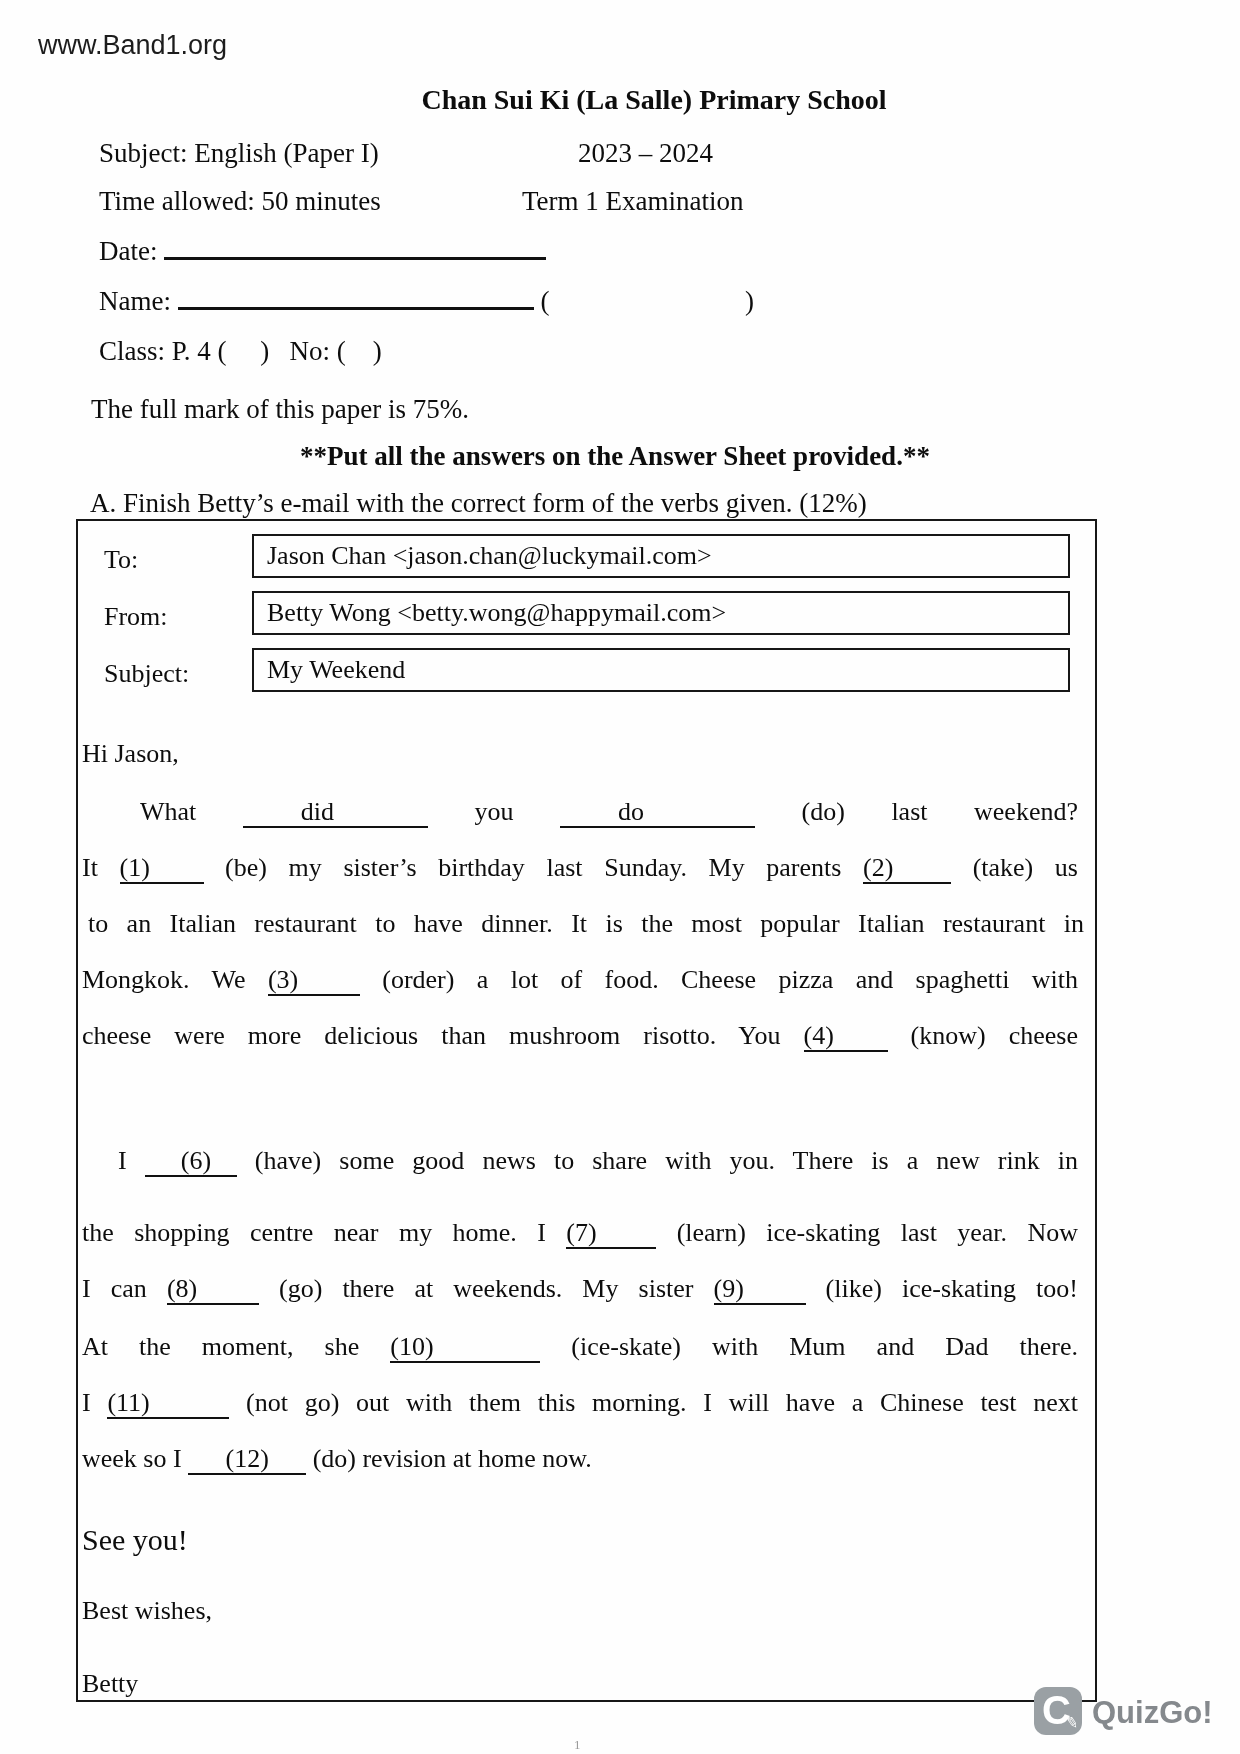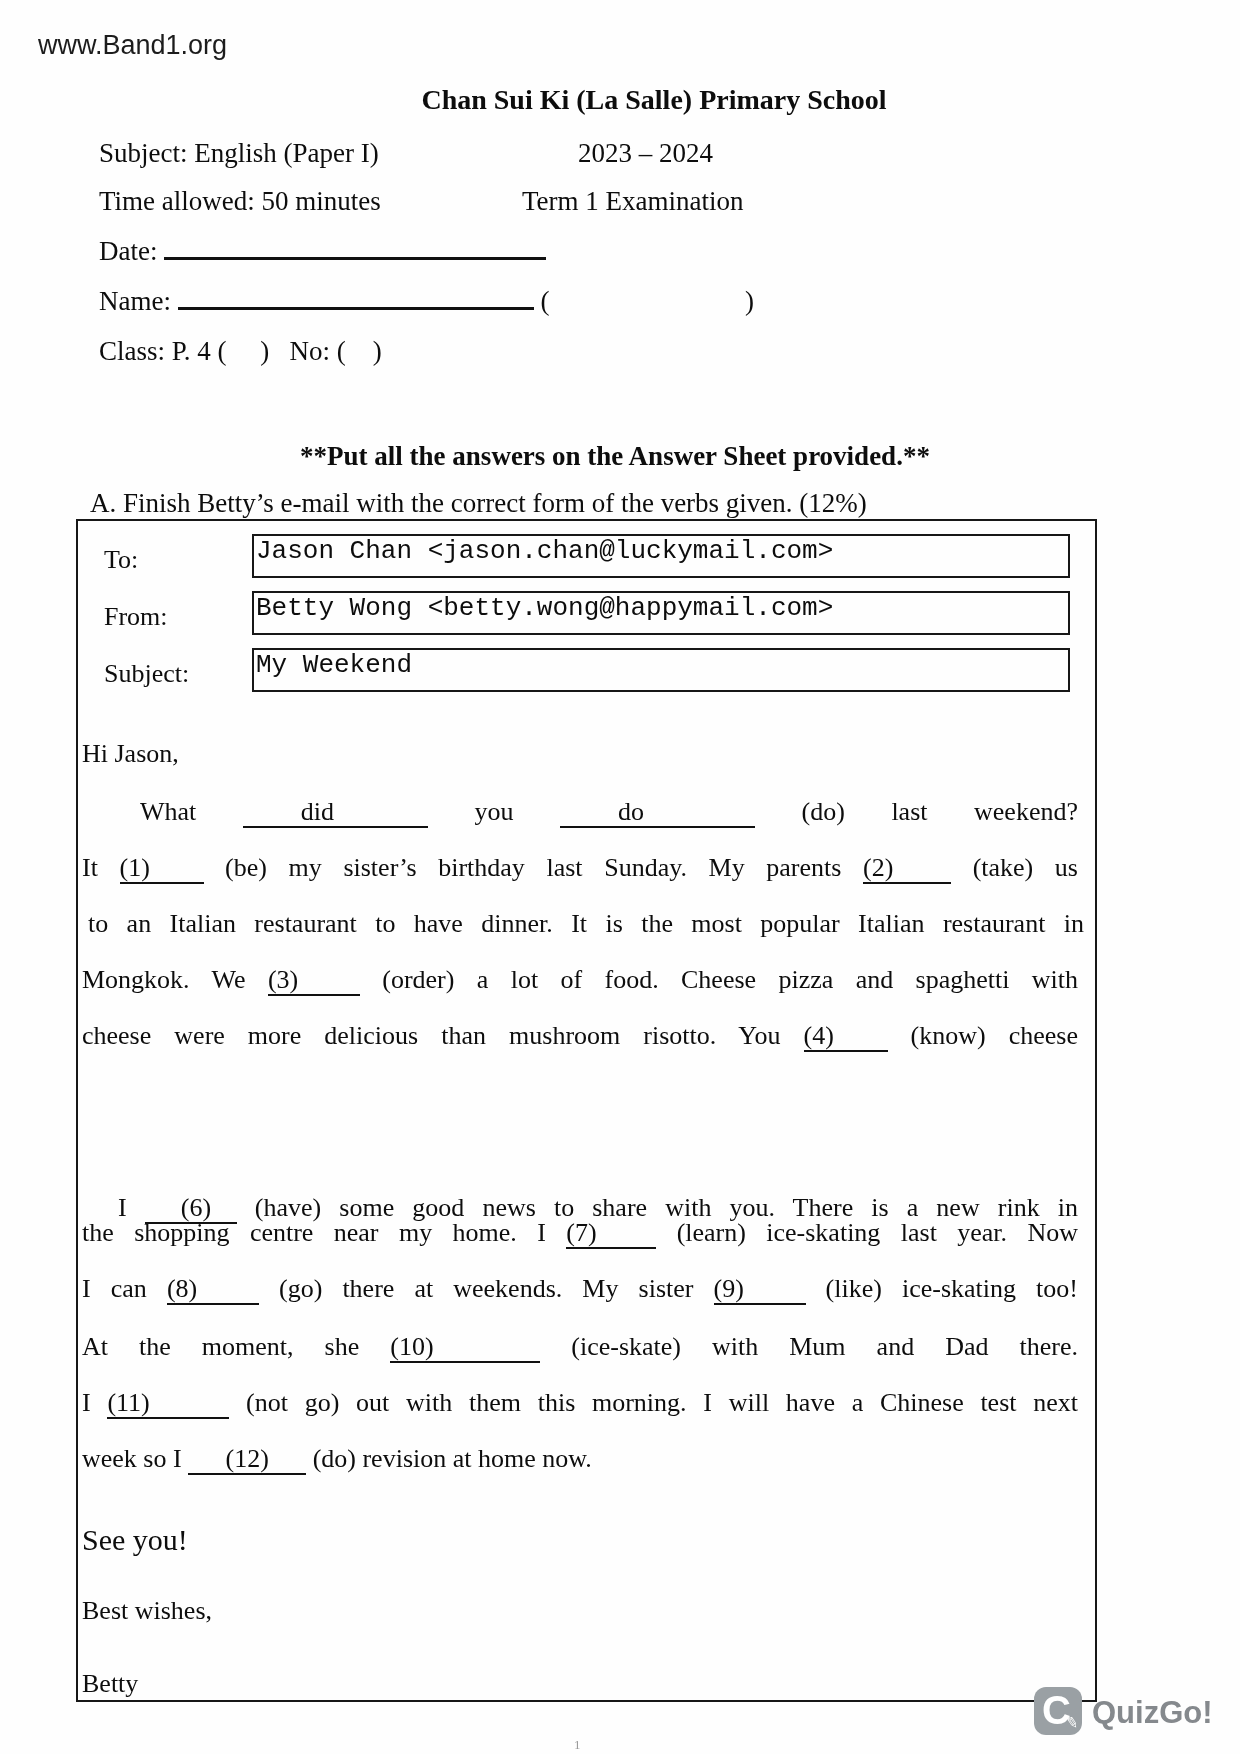--- a/index.html
+++ b/index.html
@@ -23,22 +23,22 @@
   .uline-date{width:382px;}
   .uline-name{width:356px;}
   .paren-gap{display:inline-block;width:182px;}
   .fullmark{left:91px;top:394px;font-size:27px;}
   .instruction{left:0;top:441px;width:1230px;text-align:center;font-size:27px;font-weight:700;}
   .section-a{left:90px;top:488px;font-size:27px;}
 
   
   .email-box{left:76px;top:519px;width:1017px;height:1179px;border:2.5px solid #171717;background:transparent;}
   .field-label{font-size:26px;}
-  .field-box{border:2.5px solid #171717;height:44px;display:flex;padding-left:2px;
-             font-size:26px;box-sizing:border-box;font-family:Liberation Mono, monospace;}
+  .field-box{border:2.5px solid #171717;height:44px;display:flex;align-items:center;padding-left:13px;
+             font-size:26px;box-sizing:border-box;}
   .lbl-to{left:104px;top:545px;}  .box-to{left:252px;top:534px;width:818px;}
   .lbl-from{left:104px;top:602px;}.box-from{left:252px;top:591px;width:818px;}
   .lbl-subj{left:104px;top:659px;}.box-subj{left:252px;top:648px;width:818px;}
 
   
   .greeting{left:82px;top:739px;font-size:26px;}
   .body-layer{left:0;top:0;width:1240px;height:1754px;}
   .body-line{position:absolute;left:82px;width:996px;font-size:26px;line-height:33px;white-space:normal;}
   .body-line.just{text-align:justify;text-align-last:justify;-moz-text-align-last:justify;}
   .blank{display:inline-block;border-bottom:2.5px solid #111;text-align:center;line-height:29px;}
@@ -74,20 +74,21 @@
   <div class="abs hline name-row">
     <span>Name:</span>
     <span class="uline uline-name"></span>
     <span>(</span>
     <span class="paren-gap"></span>
     <span>)</span>
   </div>
 
   <div class="abs hline class-row">Class: P. 4 (&nbsp;&nbsp;&nbsp;&nbsp;&nbsp;)&nbsp;&nbsp;&nbsp;No: (&nbsp;&nbsp;&nbsp;&nbsp;)</div>
 
+  <div class="abs fullmark">The full mark of this paper is 75%.</div>
   <div class="abs instruction">**Put all the answers on the Answer Sheet provided.**</div>
   <div class="abs section-a">A. Finish Betty’s e-mail with the correct form of the verbs given. (12%)</div>
 
   <div class="abs email-box"></div>
 
   <div class="abs field-label lbl-to">To:</div>
   <div class="abs field-box box-to">
     <span>Jason Chan &lt;jason.chan@luckymail.com&gt;</span>
   </div>
 
@@ -102,21 +103,21 @@
   </div>
 
   <div class="abs greeting">Hi Jason,</div>
 
   <div class="abs body-layer">
       <div class="body-line just" style="top: 795px; text-indent: 58px;">What <span class="blank" style="width: 185px;">did</span> you <span class="blank" style="width: 195px;">do</span> (do) last weekend?</div>
       <div class="body-line just" style="top: 851px;">It <span class="blank" style="width: 84px;">(1)</span> (be) my sister’s birthday last Sunday. My parents <span class="blank" style="width: 88px;">(2)</span> (take) us</div>
       <div class="body-line just" style="top: 907px; margin-left: 6px;">to an Italian restaurant to have dinner. It is the most popular Italian restaurant in</div>
       <div class="body-line just" style="top: 963px;">Mongkok. We <span class="blank" style="width: 92px;">(3)</span> (order) a lot of food. Cheese pizza and spaghetti with</div>
       <div class="body-line just" style="top: 1019px;">cheese were more delicious than mushroom risotto. You <span class="blank" style="width: 84px;">(4)</span> (know) cheese</div>
-      <div class="body-line just" style="top: 1191px; text-indent: 36px;">I <span class="blank" style="width: 92px;">(6)</span> (have) some good news to share with you. There is a new rink in</div>
+      <div class="body-line just" style="top: 1144px; text-indent: 36px;">I <span class="blank" style="width: 92px;">(6)</span> (have) some good news to share with you. There is a new rink in</div>
       <div class="body-line just" style="top: 1216px;">the shopping centre near my home. I <span class="blank" style="width: 90px;">(7)</span> (learn) ice-skating last year. Now</div>
       <div class="body-line just" style="top: 1272px;">I can <span class="blank" style="width: 92px;">(8)</span> (go) there at weekends. My sister <span class="blank" style="width: 92px;">(9)</span> (like) ice-skating too!</div>
       <div class="body-line just" style="top: 1330px;">At the moment, she <span class="blank" style="width: 150px;">(10)</span> (ice-skate) with Mum and Dad there.</div>
       <div class="body-line just" style="top: 1386px;">I <span class="blank" style="width: 122px;">(11)</span> (not go) out with them this morning. I will have a Chinese test next</div>
       <div class="body-line" style="top: 1442px;">week so I <span class="blank" style="width: 118px;">(12)</span> (do) revision at home now.</div>
     </div>
 
   <div class="abs closing-1">See you!</div>
   <div class="abs closing-2">Best wishes,</div>
   <div class="abs closing-3">Betty</div>

